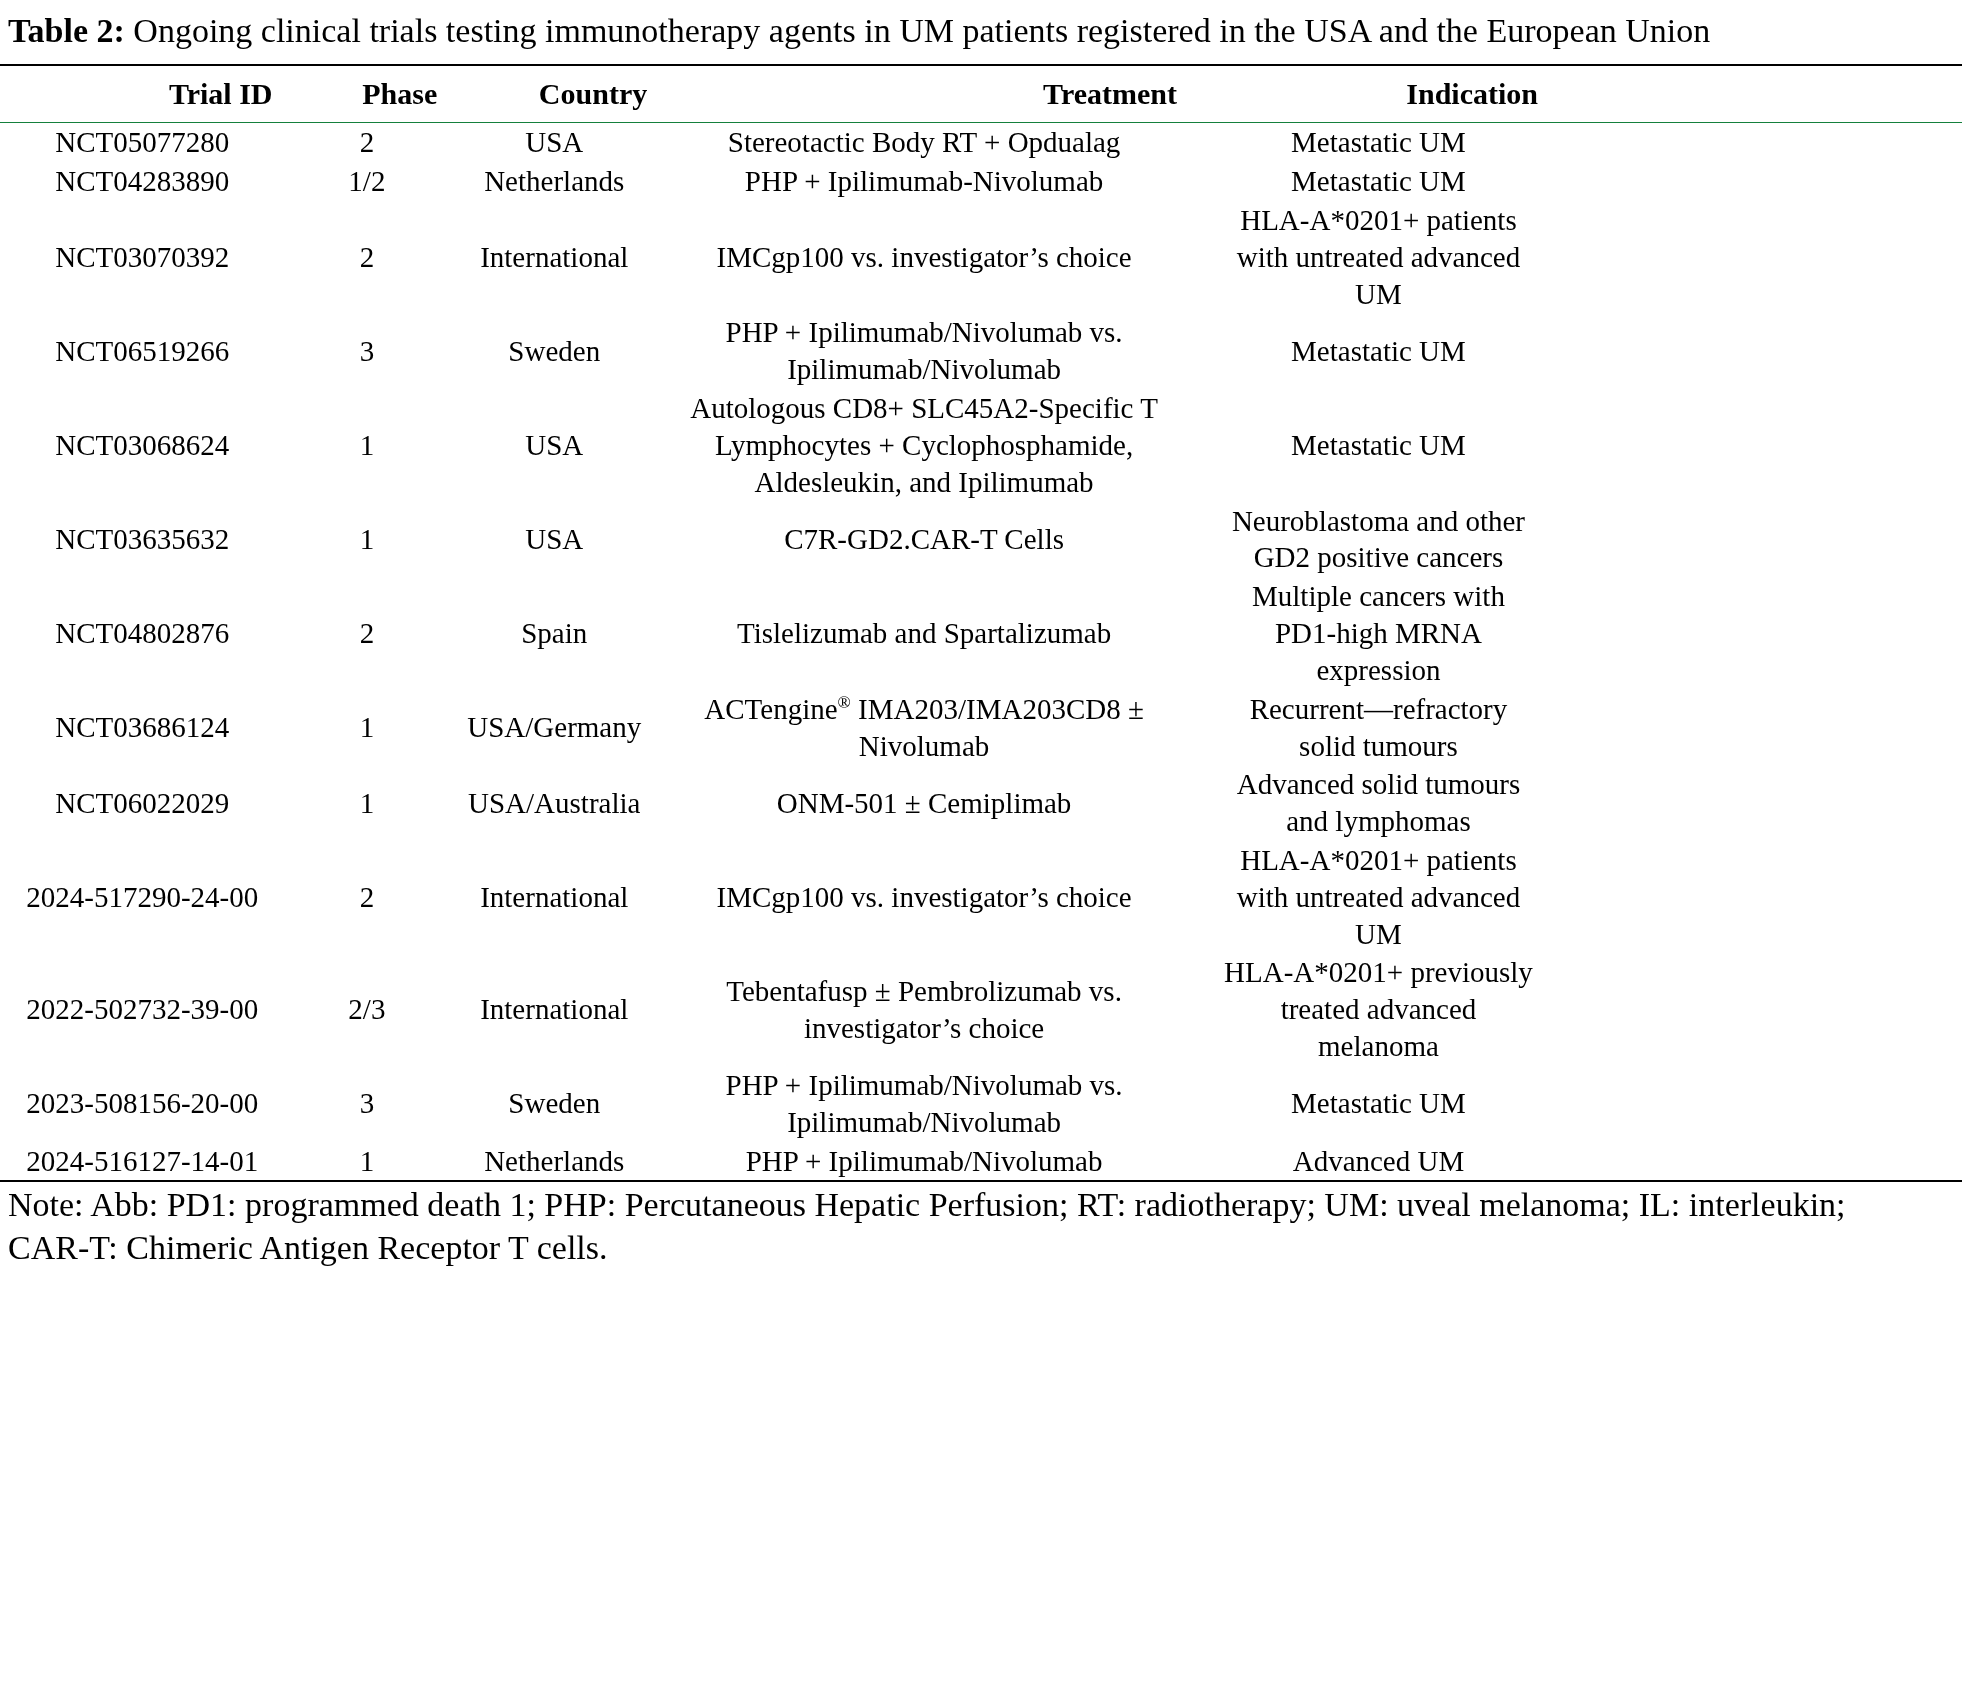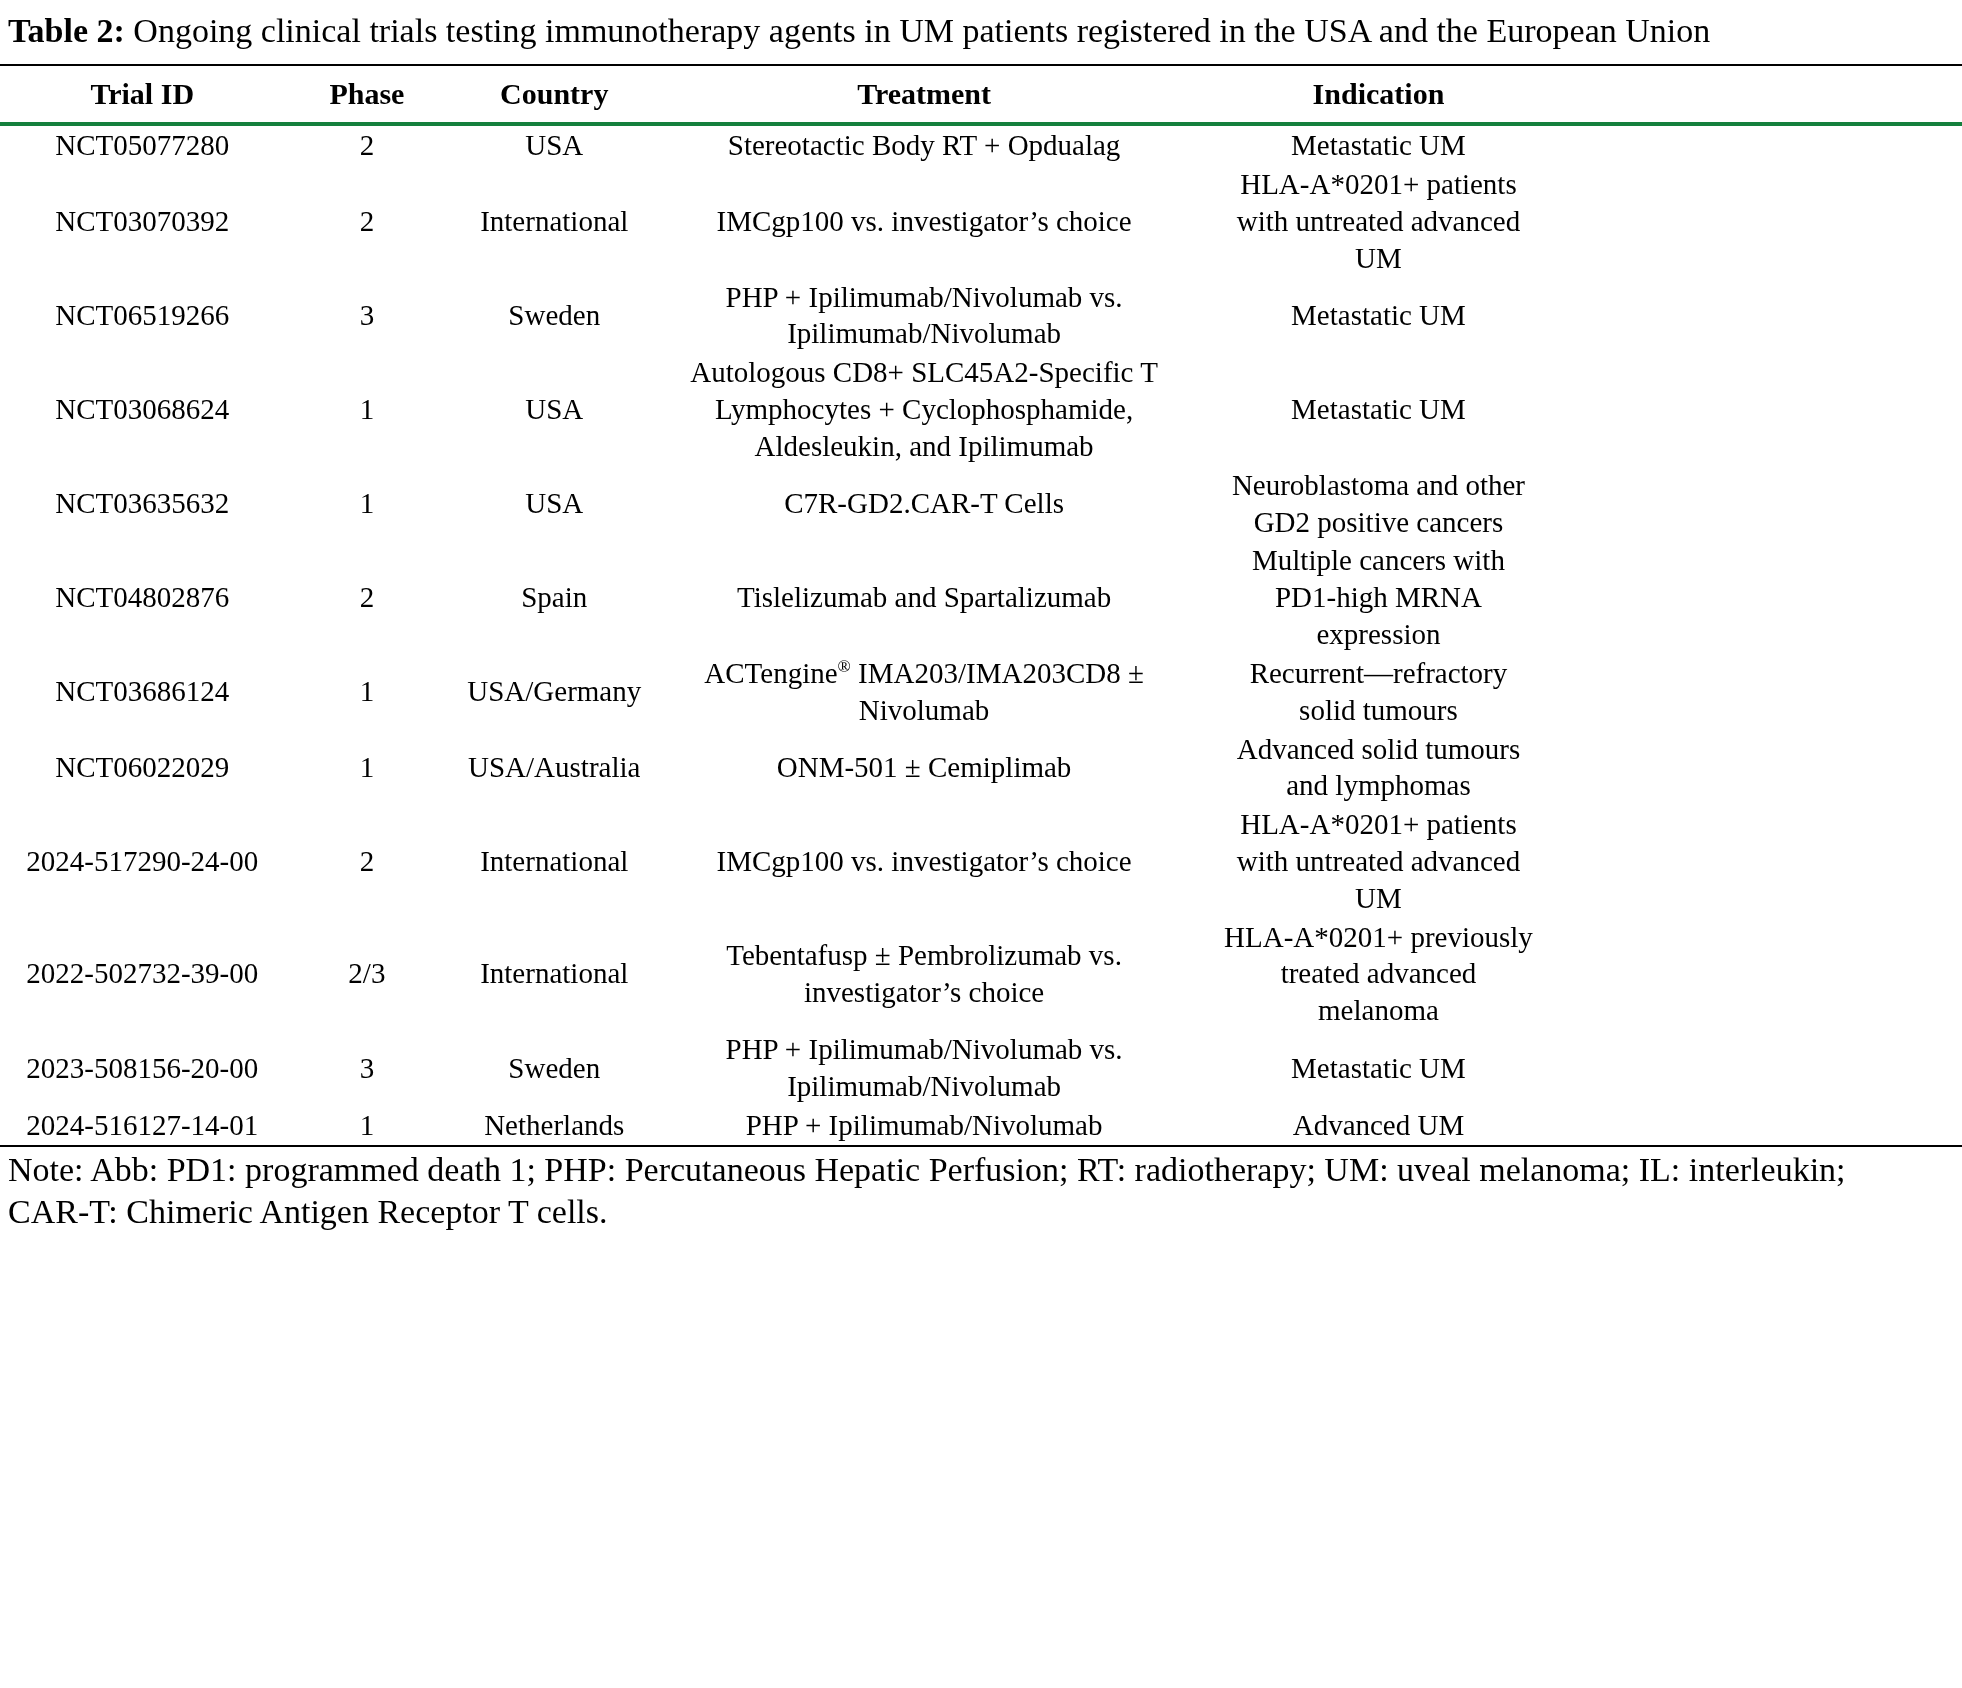--- a/index.html
+++ b/index.html
@@ -34,22 +34,23 @@
 
   th, td {
     text-align: center;
     vertical-align: middle;
     line-height: 1.27;
     overflow-wrap: break-word;
   }
   th {
     font-weight: bold;
     font-size: 30px;
-    border-bottom: 4px solid #15803d;
-    padding: 9px 4px;
+    border-bottom: 1px solid #15803d;
+    padding: 9px 12px;
+    text-align: right;
   }
   td { padding: 1px 4px; }
   th.col-indication, td.col-indication {
     padding-left: 30px;
     padding-right: 424px;
     margin-top: 6px;
   }
   td sup { font-size: 60%; line-height: 0; }
 
   .note {
@@ -84,20 +85,27 @@
         <th class="col-treatment">Treatment</th>
         <th class="col-indication">Indication</th>
       </tr>
     </thead>
     <tbody>
         <tr>
           <td class="col-trial-id">NCT05077280</td>
           <td class="col-phase">2</td>
           <td class="col-country">USA</td>
           <td class="col-treatment">Stereotactic Body RT + Opdualag</td>
+          <td class="col-indication">Metastatic UM</td>
+        </tr>
+        <tr>
+          <td class="col-trial-id">NCT04283890</td>
+          <td class="col-phase">1/2</td>
+          <td class="col-country">Netherlands</td>
+          <td class="col-treatment">PHP + Ipilimumab-Nivolumab</td>
           <td class="col-indication">Metastatic UM</td>
         </tr>
         <tr>
           <td class="col-trial-id">NCT03070392</td>
           <td class="col-phase">2</td>
           <td class="col-country">International</td>
           <td class="col-treatment">IMCgp100 vs. investigator’s choice</td>
           <td class="col-indication">HLA-A*0201+ patients with untreated advanced UM</td>
         </tr>
         <tr>

